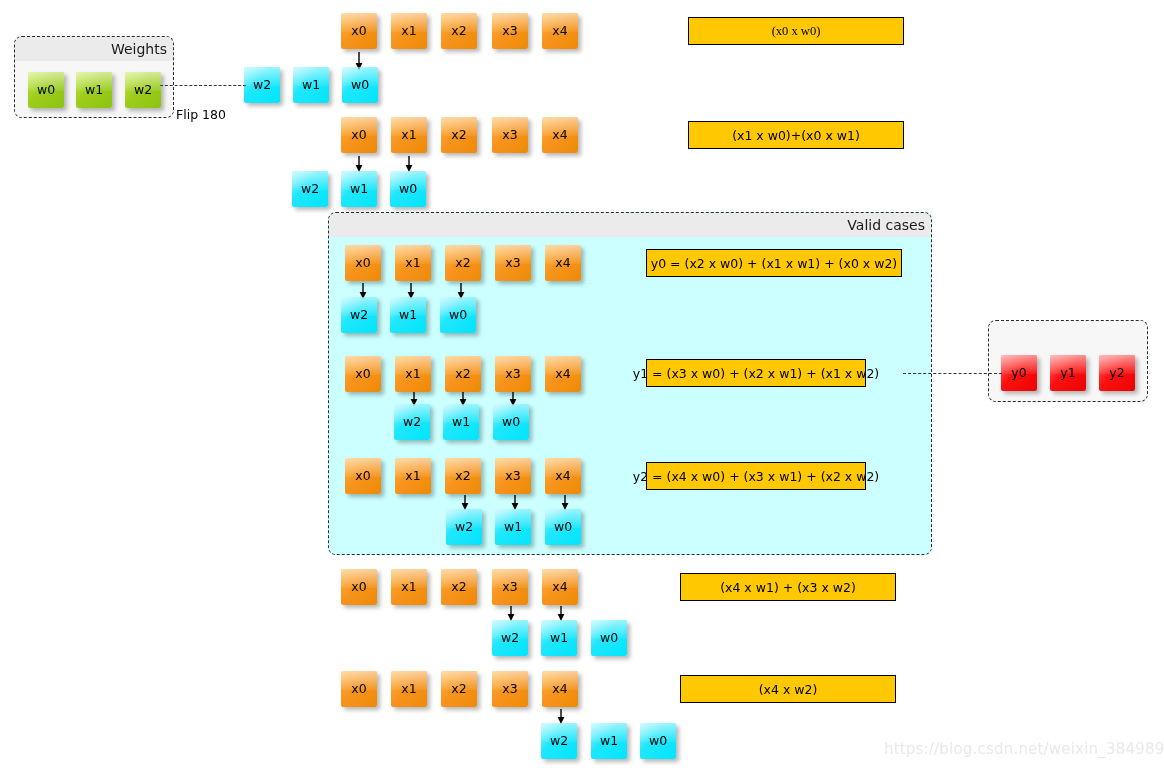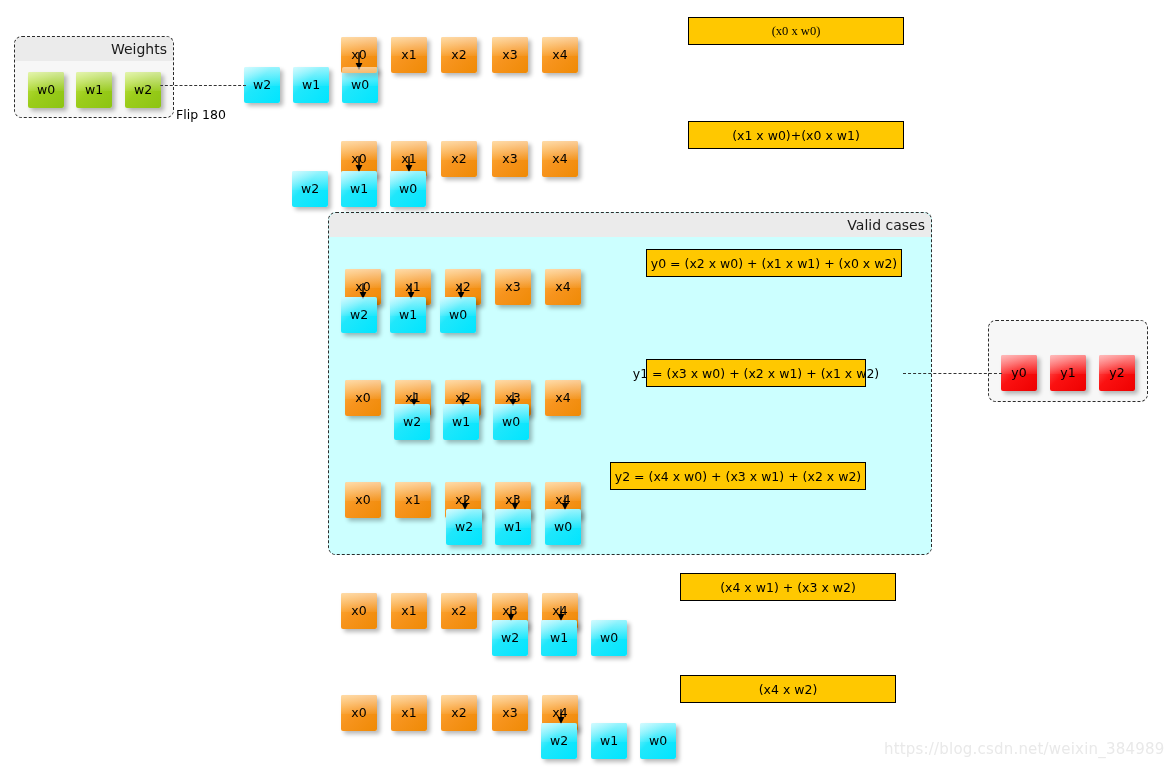--- a/index.html
+++ b/index.html
@@ -40,21 +40,20 @@
     position: absolute;
     left: 0; top: 0;
     width: 100%; height: 52%;
     background: linear-gradient(180deg, rgba(255,255,255,0.55) 0%, rgba(255,255,255,0.06) 100%);
     z-index: 2;
     pointer-events: none;
   }
 
   .node.x {
     background: linear-gradient(135deg, #ffb13d 0%, #f7941e 45%, #ef8a05 100%);
-    margin-top: 24px;
   }
   .node.w {
     background: linear-gradient(135deg, #9ff6ff 0%, #20e7fb 40%, #00e5ff 100%);
   }
   .node.weight {
     background: linear-gradient(135deg, #c3e84a 0%, #9ccd1b 45%, #8cc413 100%);
   }
   .node.result {
     background: linear-gradient(135deg, #ff6b6b 0%, #fb1111 45%, #ee0000 100%);
   }
@@ -361,21 +360,21 @@
           <line x1="5" y1="0" x2="5" y2="9" stroke="#000" stroke-width="1.4"></line>
           <polygon points="5,15 1.6,8 8.4,8" fill="#000"></polygon>
         </svg>
       </div>
       <div class="arrow" style="left: 560px; top: 495px; height: 15px;">
         <svg width="10" height="15" viewBox="0 0 10 15">
           <line x1="5" y1="0" x2="5" y2="9" stroke="#000" stroke-width="1.4"></line>
           <polygon points="5,15 1.6,8 8.4,8" fill="#000"></polygon>
         </svg>
       </div>
-      <div class="formula" style="left: 610px; top: 462px; width: 256px;">y2 = (x4 x w0) + (x3 x w1) + (x2 x w2)</div>
+      <div class="formula" style="left: 646px; top: 462px; width: 220px;">y2 = (x4 x w0) + (x3 x w1) + (x2 x w2)</div>
       <div class="node x" style="left: 341px; top: 569px;">
         <span>x0</span>
       </div>
       <div class="node x" style="left: 391px; top: 569px;">
         <span>x1</span>
       </div>
       <div class="node x" style="left: 441px; top: 569px;">
         <span>x2</span>
       </div>
       <div class="node x" style="left: 492px; top: 569px;">

